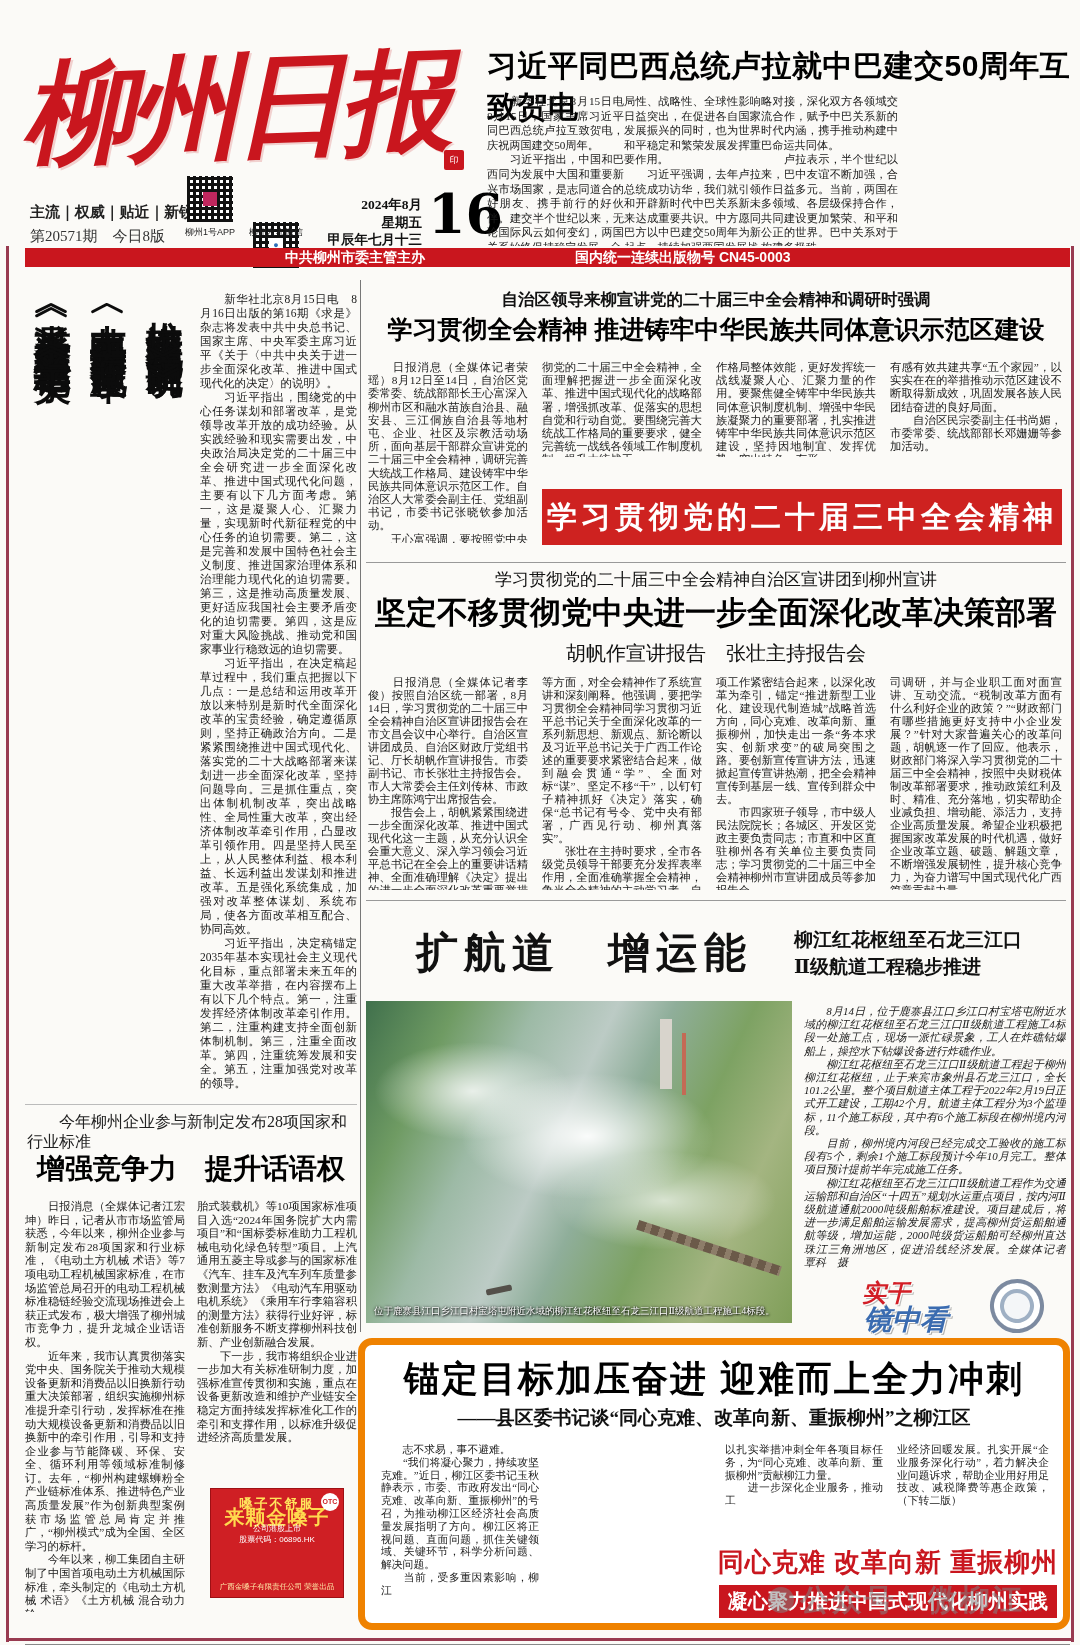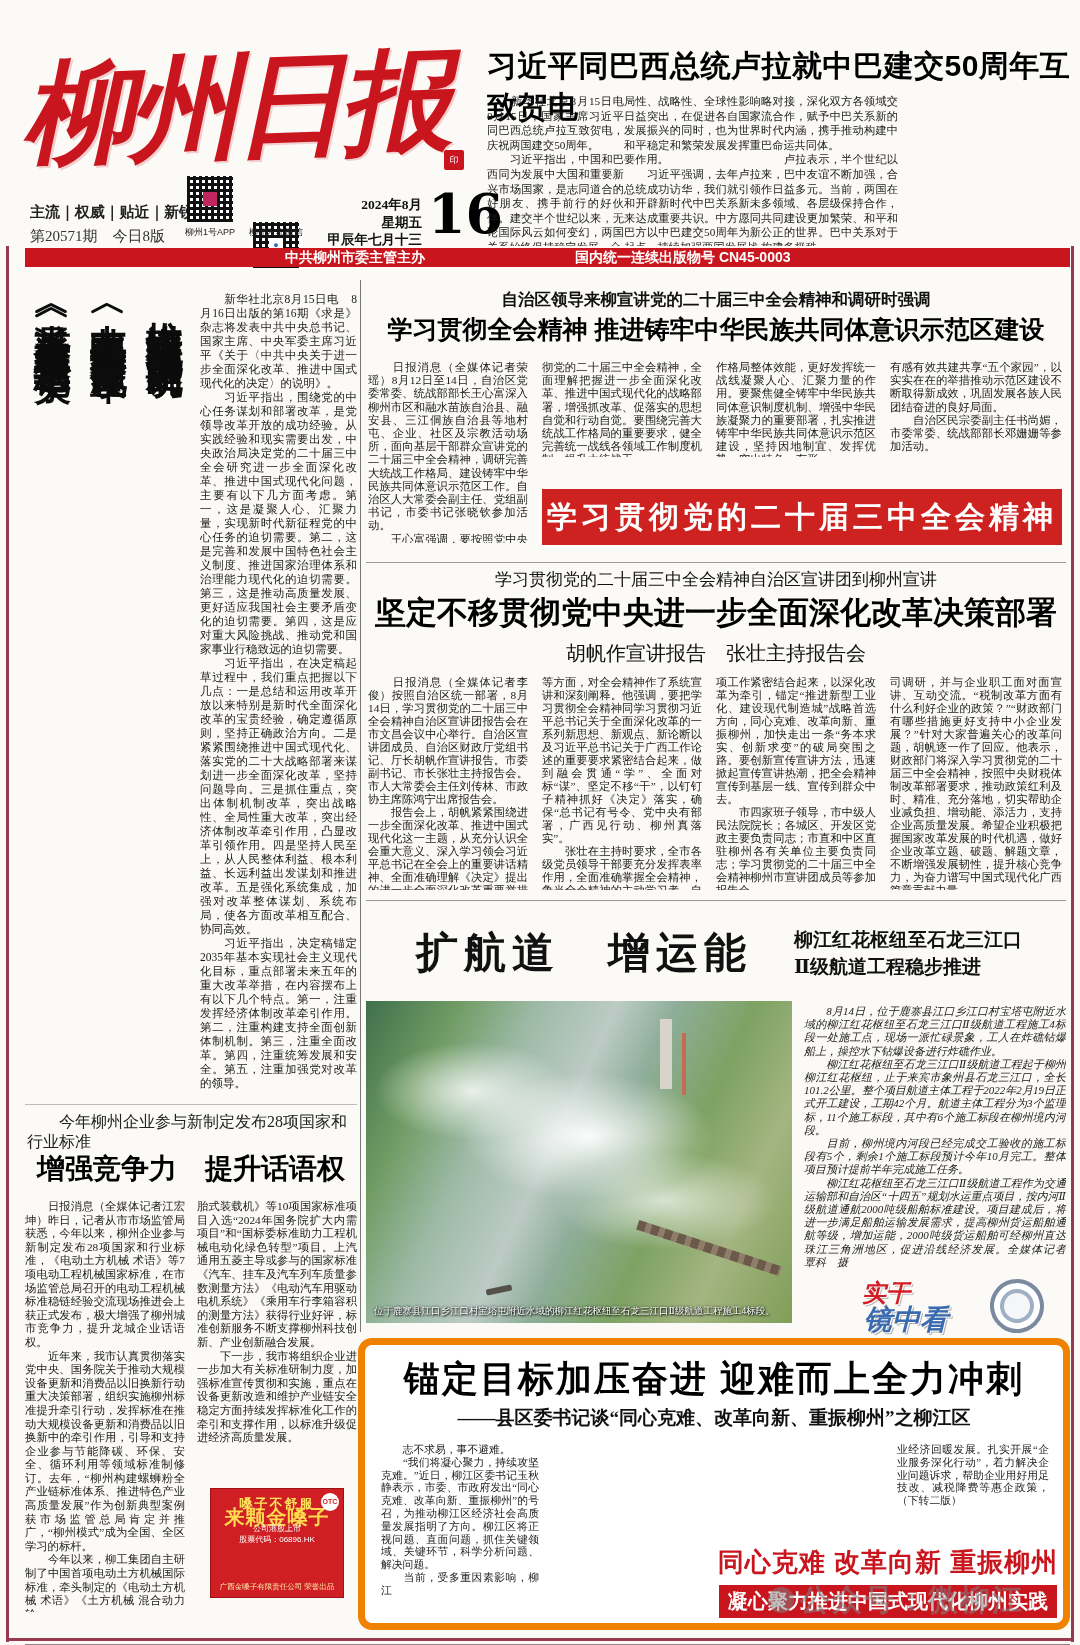--- a/index.html
+++ b/index.html
@@ -243,20 +243,22 @@
       <span class="lens"></span>
     </div>
   </div>
 
   <div class="abs obox">
     <div class="head">锚定目标加压奋进  迎难而上全力冲刺</div>
     <div class="sub">——县区委书记谈“同心克难、改革向新、重振柳州”之柳江区</div>
     <div class="c c1 jt pre clip">　　志不求易，事不避难。
 　　“我们将凝心聚力，持续攻坚克难。”近日，柳江区委书记玉秋静表示，市委、市政府发出“同心克难、改革向新、重振柳州”的号召，为推动柳江区经济社会高质量发展指明了方向。柳江区将正视问题、直面问题，抓住关键领域、关键环节，科学分析问题、解决问题。
 　　当前，受多重因素影响，柳江</div>
+    <div class="c c3 jt pre clip">以扎实举措冲刺全年各项目标任务，为“同心克难、改革向新、重振柳州”贡献柳江力量。
+　　进一步深化企业服务，推动工</div>
     <div class="c c4 jt pre clip">业经济回暖发展。扎实开展“企业服务深化行动”，着力解决企业问题诉求，帮助企业用好用足技改、减税降费等惠企政策，（下转二版）</div>
     <div class="slogan1">同心克难 改革向新 重振柳州</div>
     <div class="slogan2">凝心聚力推进中国式现代化柳州实践</div>
   </div>
 
   <div class="abs footer">
     <span>□值班编委 邓国金　□值班主任 李　澜　□本版编辑 彭柳青　□本版排版 黄健孙　□本版校对 文　杰</span>
     <span>今日市区天气预报　多云有阵雨　偏北风1-2级　气温26℃-52℃</span>
     <span>□采写中心热线：2821100　□校排中心：5307137（夜班）</span>
   </div>

